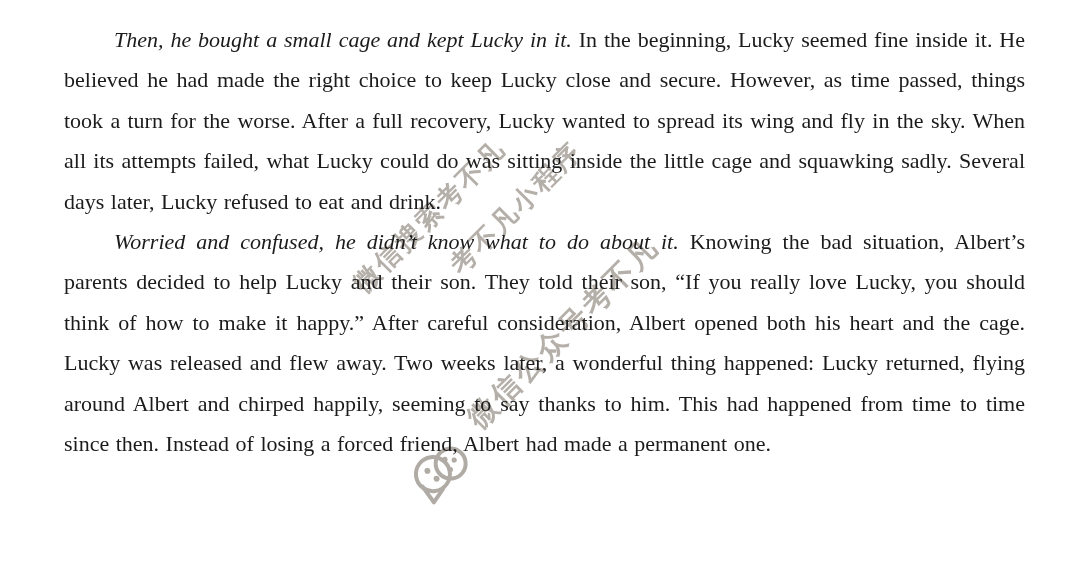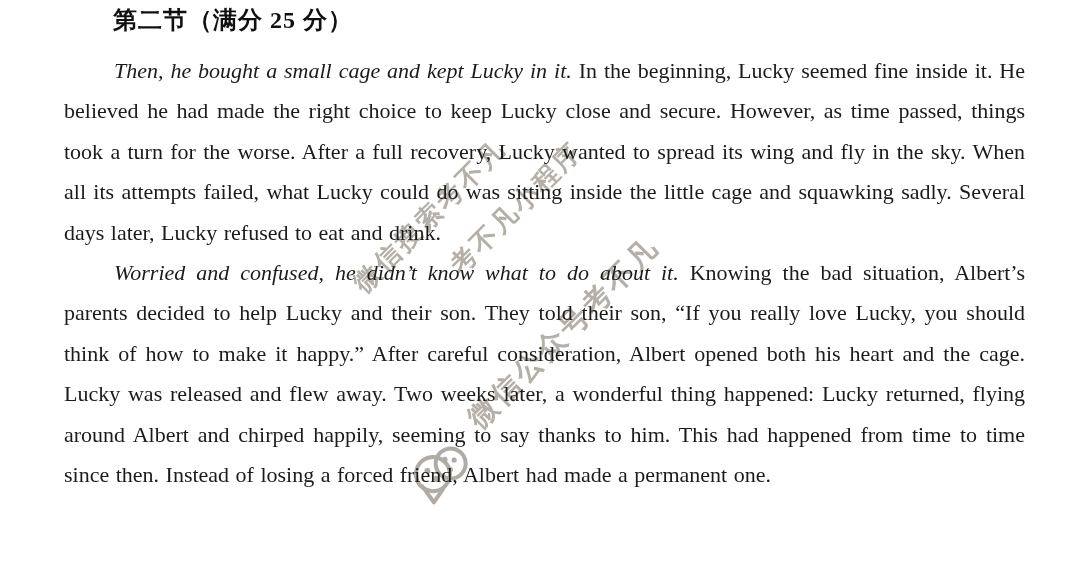--- a/index.html
+++ b/index.html
@@ -88,20 +88,19 @@
         <circle cx="23" cy="31" r="3"></circle>
         <circle cx="31" cy="40" r="3"></circle>
         <circle cx="42" cy="22" r="2.6"></circle>
         <circle cx="51" cy="24" r="2.6"></circle>
         <circle cx="46" cy="33" r="2.6"></circle>
       </g>
     </svg>
   </div>
 
   <div class="content">
-    <h1 class="heading">第二节（满分 25 分）</h1>
 
     <p class="para first"><span class="lead">Then, he bought a small cage and kept Lucky in it.</span><span> In the beginning, Lucky seemed fine inside it. He believed he had made the right choice to keep Lucky close and secure. However, as time passed, things took a turn for the worse. After a full recovery, Lucky wanted to spread its wing and fly in the sky. When all its attempts failed, what Lucky could do was sitting inside the little cage and squawking sadly. Several days later, Lucky refused to eat and drink.</span></p>
 
     <p class="para"><span class="lead">Worried and confused, he didn’t know what to do about it.</span><span> Knowing the bad situation, Albert’s parents decided to help Lucky and their son. They told their son, “If you really love Lucky, you should think of how to make it happy.” After careful consideration, Albert opened both his heart and the cage. Lucky was released and flew away. Two weeks later, a wonderful thing happened: Lucky returned, flying around Albert and chirped happily, seeming to say thanks to him. This had happened from time to time since then. Instead of losing a forced friend, Albert had made a permanent one.</span></p>
   </div>
 
 </div>
 
 </body></html>

